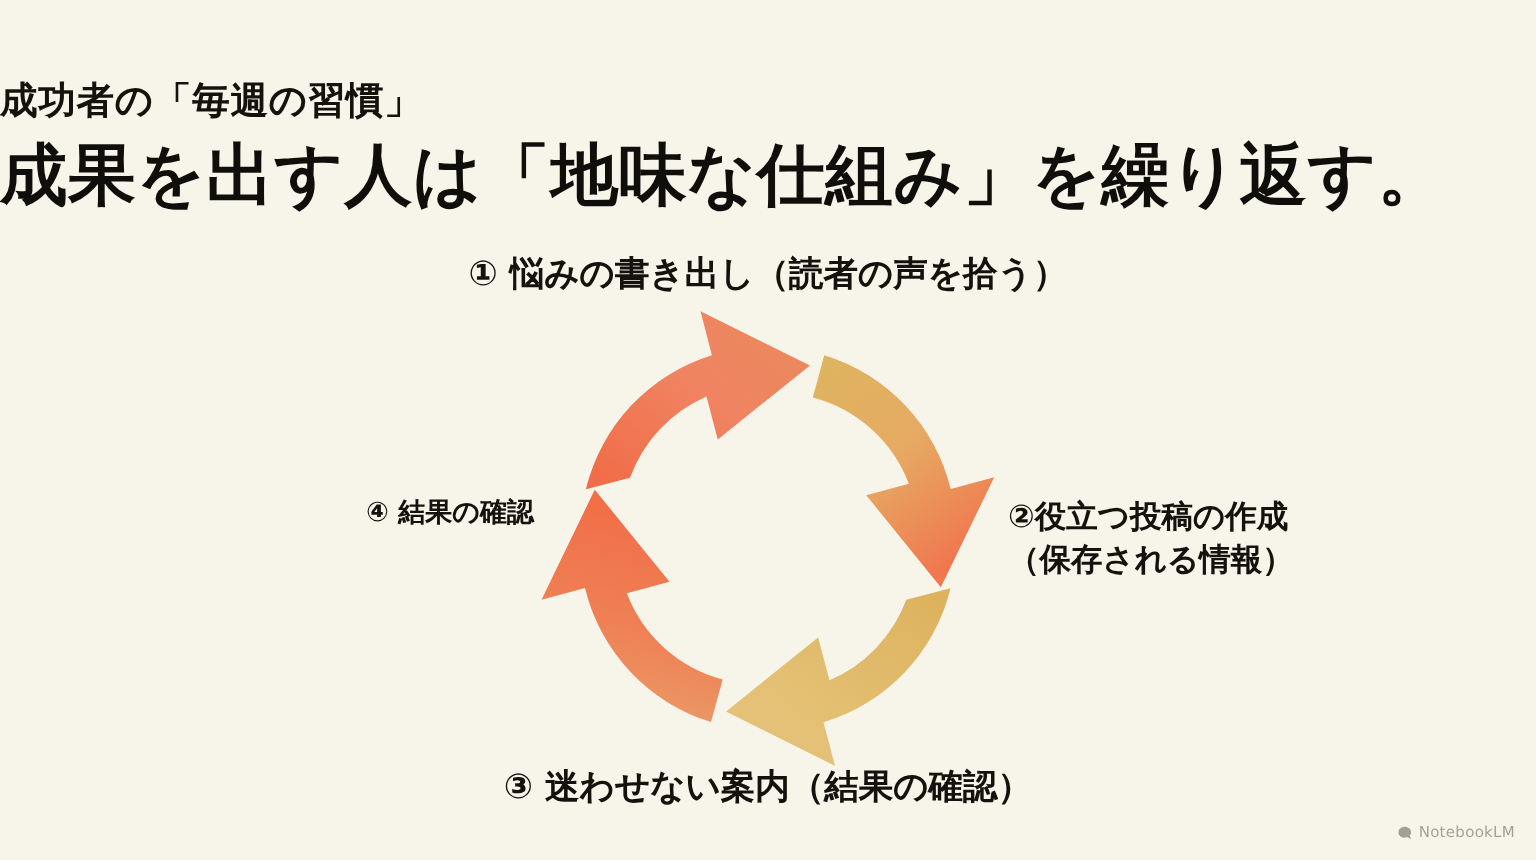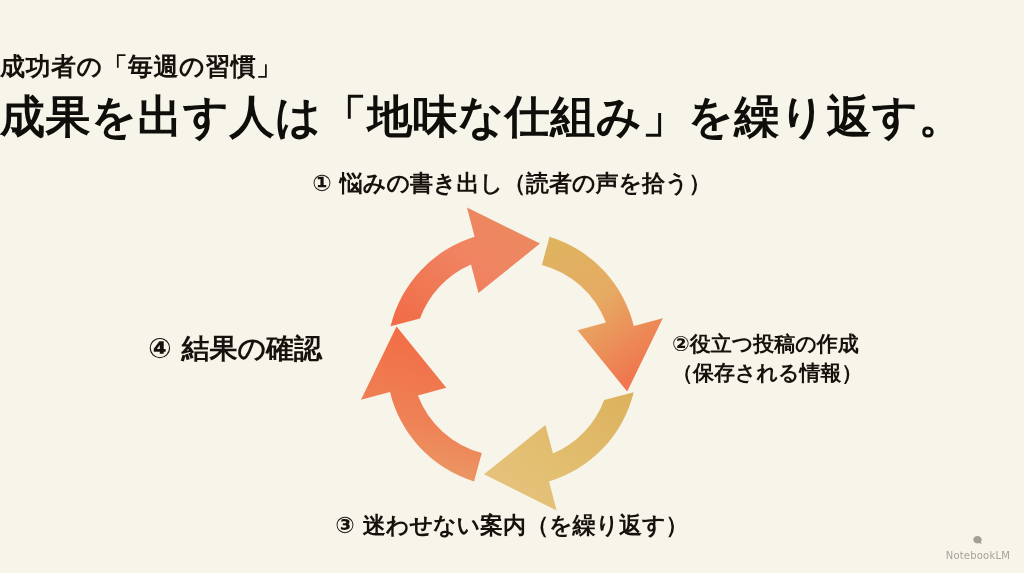--- a/index.html
+++ b/index.html
@@ -75,45 +75,44 @@
     top: 510px;
     left: 0;
     width: 1024px;
     text-align: center;
     font-size: 23px;
   }
   .label-4 {
     top: 330px;
     left: 148px;
     width: 208px;
-    text-align: left;
-    font-size: 28px;
+    text-align: right;
+    font-size: 18px;
   }
   .label .line2 { display: block; }
 
   
   .cycle {
     position: absolute;
     left: 344px;
     top: 200px;
     width: 336px;
     height: 318px;
   }
   .cycle svg { display: block; width: 100%; height: 100%; }
 
   
   .watermark {
     position: absolute;
     right: 14px;
     bottom: 12px;
     display: flex;
-    align-items: center;
+    align-items: flex-end;
     gap: 4px;
     opacity: 0.45;
-    flex-direction: column;
   }
   .watermark .wm-text {
     font-size: 10px;
     font-weight: 400;
     color: #3d3a33;
     letter-spacing: 0.2px;
   }
   .watermark svg { display: block; }
 </style>
 </head>
@@ -128,21 +127,21 @@
   <div class="label label-2">
     <span>②役立つ投稿の作成</span>
     <span class="line2">（保存される情報）</span>
   </div>
 
   <div class="label label-1">
     <span>① 悩みの書き出し（読者の声を拾う）</span>
   </div>
 
   <div class="label label-3">
-    <span>③ 迷わせない案内（を繰り返す）</span>
+    <span>③ 迷わせない案内（結果の確認）</span>
   </div>
 
   <div class="label label-4">
     <span>④ 結果の確認</span>
   </div>
 
   <div class="cycle">
     <svg viewBox="0 0 336 318" xmlns="http://www.w3.org/2000/svg">
       <defs>
         <linearGradient id="gradTop" x1="0" y1="1" x2="1" y2="0">

